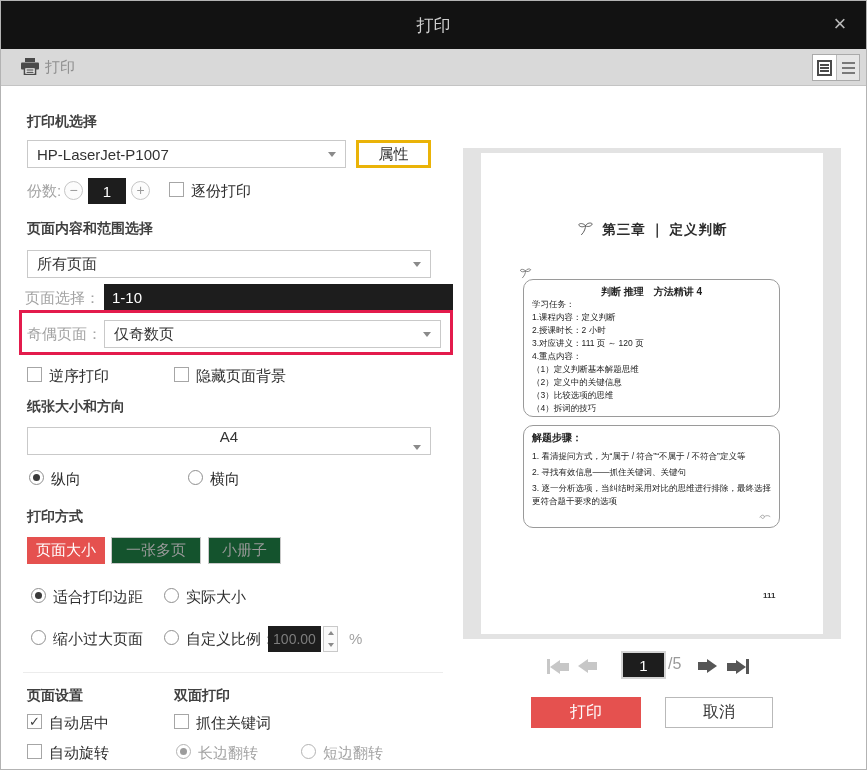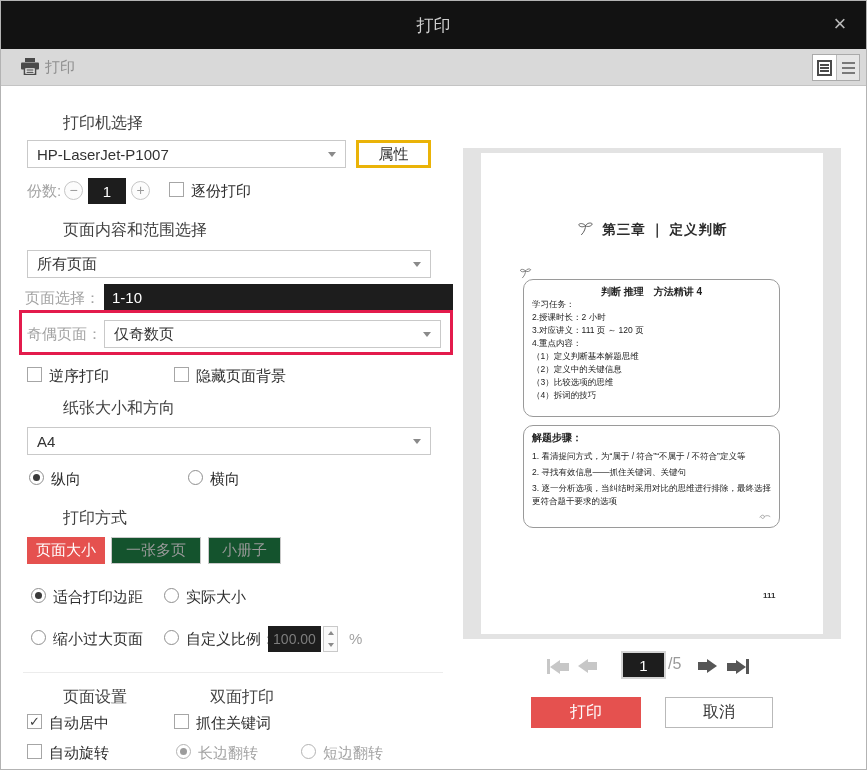--- a/index.html
+++ b/index.html
@@ -18,21 +18,21 @@
   .tb-printer-icon { position:absolute; left:20px; top:9px; }
   .view-toggle { position:absolute; right:6px; top:5px; height:27px; display:flex; border:1px solid #aaaaaa; background:#ffffff; }
   .view-cell { width:23px; height:25px; display:flex; align-items:center; justify-content:center; }
   .view-cell.right { background:#e6e6e6; border-left:1px solid #bbbbbb; }
   .doc-icon { width:15px; height:16px; border:2px solid #4a4a4a; background:#fff; padding:2px 1px; display:flex; flex-direction:column; justify-content:space-between; }
   .doc-icon i { display:block; height:2px; background:#4a4a4a; }
   .list-icon { width:13px; height:12px; display:flex; flex-direction:column; justify-content:space-between; }
   .list-icon i { display:block; height:2px; background:#7a7a7a; }
 
   
-  .sec-title { position:absolute; font-size:16px; font-weight:normal; color:#414141;margin-left:36px; }
+  .sec-title { position:absolute; font-size:14px; font-weight:bold; color:#414141; }
   .select { position:absolute; height:28px; background:#fff; border:1px solid #c9c9c9; display:flex; align-items:center; padding:0 9px; font-size:15px; color:#333; }
   .select .caret { margin-left:auto; width:0; height:0; border-left:4px solid transparent; border-right:4px solid transparent; border-top:5px solid #8a8a8a; }
   .btn { position:absolute; display:flex; align-items:center; justify-content:center; font-size:15px; }
   .btn.plain { background:#ffffff; border:3px solid #eab308; color:#333; }
   .gray-label { position:absolute; color:#a3a3a3; font-size:15px; }
   .dark-label { position:absolute; color:#2e2e2e; font-size:15px; }
   .darkfield { position:absolute; background:#1d1d1d; color:#ffffff; font-size:15px; display:flex; align-items:center; }
   .checkbox { position:absolute; width:15px; height:15px; background:#fff; border:1px solid #a6a6a6; font-size:13px; line-height:13px; text-align:center; color:#3d3d3d; }
   .radio { position:absolute; width:15px; height:15px; background:#fff; border:1px solid #8f8f8f; border-radius:50%; }
   .radio.checked::after { content:""; position:absolute; left:3px; top:3px; width:7px; height:7px; border-radius:50%; background:#3a3a3a; }
@@ -155,21 +155,21 @@
     <span class="caret"></span>
   </div>
 
   <div class="checkbox" style="left:26px; top:366px;"></div>
   <div class="dark-label" style="left:48px; top:366px;">逆序打印</div>
   <div class="checkbox" style="left:173px; top:366px;"></div>
   <div class="dark-label" style="left:195px; top:366px;">隐藏页面背景</div>
 
   <div class="sec-title" style="left:26px; top:397px;">纸张大小和方向</div>
 
-  <div class="select" style="left:26px; top:426px; width:404px;">
+  <div class="select" style="left:26px; top:426px; width:404px;flex-direction:column;">
     <span>A4</span>
     <span class="caret"></span>
   </div>
 
   <div class="radio checked" style="left:28px; top:469px;"></div>
   <div class="dark-label" style="left:50px; top:469px;">纵向</div>
   <div class="radio" style="left:187px; top:469px;"></div>
   <div class="dark-label" style="left:209px; top:469px;">横向</div>
 
   <div class="sec-title" style="left:26px; top:507px;">打印方式</div>
@@ -226,20 +226,21 @@
         <span>第三章 ｜ 定义判断</span>
       </div>
       <span class="sprout-sm">
         <svg width="13" height="11" viewBox="0 0 20 16">
           <path d="M5 15 C9 11 10 7 10 4 M10 4 C7 1 3 1 2 3 C3 6 8 6 10 4 M10 4 C12 1 16 0 18 2 C17 5 12 6 10 4" stroke="#666" fill="none" stroke-width="1.2"></path>
         </svg>
       </span>
       <div class="pbox pbox1">
         <div class="pbox-title">判断 推理　方法精讲 4</div>
         <div class="pline">学习任务：</div>
+        <div class="pline">1.课程内容：定义判断</div>
         <div class="pline">2.授课时长：2 小时</div>
         <div class="pline">3.对应讲义：111 页 ～ 120 页</div>
         <div class="pline">4.重点内容：</div>
         <div class="pline">（1）定义判断基本解题思维</div>
         <div class="pline">（2）定义中的关键信息</div>
         <div class="pline">（3）比较选项的思维</div>
         <div class="pline">（4）拆词的技巧</div>
       </div>
       <div class="pbox pbox2">
         <div class="pbox-title">解题步骤：</div>

